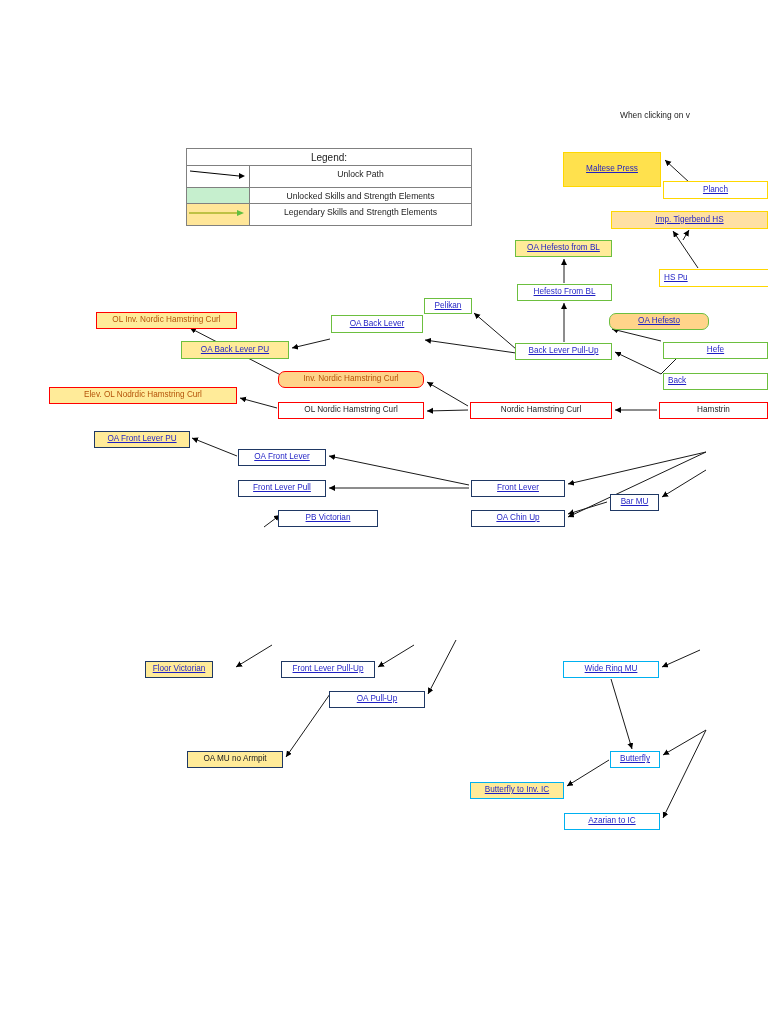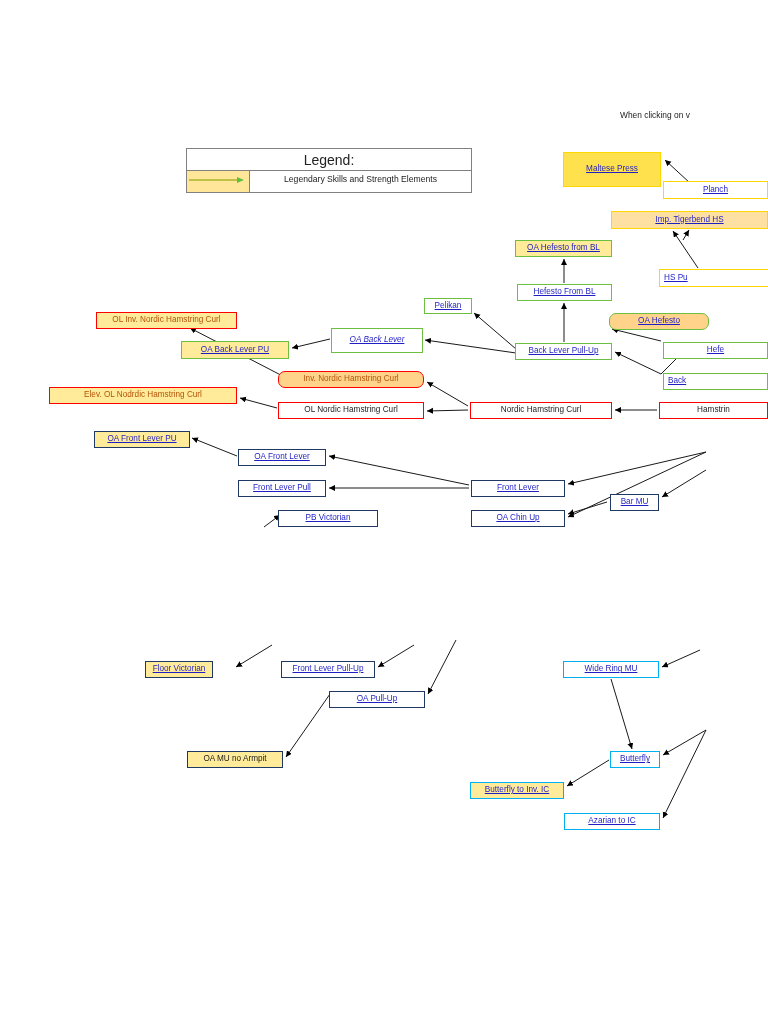--- a/index.html
+++ b/index.html
@@ -39,21 +39,21 @@
   .f-tan2{background:#ffe0a3;}
 
   
   #legend{
     position:absolute;left:186px;top:148px;width:286px;
     border:1px solid #808080;box-sizing:border-box;background:#fff;
   }
   #legend .lrow{display:flex;border-top:1px solid #808080;}
   #legend .lrow:first-child{border-top:none;}
   #legend .ltitle{
-    text-align:center;font-size:14px;color:#222;padding:2.5px 0;width:100%;
+    text-align:center;font-size:10px;color:#222;padding:2.5px 0;width:100%;
   }
   #legend .swatch{width:62px;border-right:1px solid #808080;position:relative;}
   #legend .ltext{flex:1;text-align:center;font-size:8.6px;color:#222;padding:2.5px 0;}
   #legend .sw-green{background:#c6efce;}
   #legend .sw-yellow{background:#ffe699;}
 
   #toptext{
     position:absolute;left:620px;top:110px;
     font-size:8.4px;color:#222;white-space:nowrap;
   }
@@ -106,20 +106,33 @@
       </g>
   </svg>
 
   <div id="toptext">When clicking on v</div>
 
   <div id="legend">
     <div class="lrow">
       <div class="ltitle">Legend:</div>
     </div>
     <div class="lrow">
+      <div class="swatch">
+        <svg width="62" height="17" viewBox="0 0 62 17">
+          <line x1="3" y1="5" x2="52" y2="10" stroke="#000" stroke-width="1"></line>
+          <path d="M52,7 L58,10 L52,13 z" fill="#000"></path>
+        </svg>
+      </div>
+      <div class="ltext">Unlock Path</div>
+    </div>
+    <div class="lrow">
+      <div class="swatch sw-green"></div>
+      <div class="ltext">Unlocked Skills and Strength Elements</div>
+    </div>
+    <div class="lrow">
       <div class="swatch sw-yellow">
         <svg width="62" height="17" viewBox="0 0 62 17">
           <line x1="2" y1="9" x2="50" y2="9" stroke="#a9b42a" stroke-width="1.6"></line>
           <path d="M50,6 L57,9 L50,12 z" fill="#5fbf3f"></path>
         </svg>
       </div>
       <div class="ltext">Legendary Skills and Strength Elements</div>
     </div>
   </div>
 
@@ -141,21 +154,21 @@
       </div>
       <div class="node b-green f-white lnk" style="left: 517px; top: 284px; width: 95px; height: 17px;">
         <span class="lbl">Hefesto From BL</span>
       </div>
       <div class="node b-green f-white lnk" style="left: 424px; top: 298px; width: 48px; height: 16px;">
         <span class="lbl">Pelikan</span>
       </div>
       <div class="node b-green f-white lnk" style="left: 515px; top: 343px; width: 97px; height: 17px;">
         <span class="lbl">Back Lever Pull-Up</span>
       </div>
-      <div class="node b-green f-white lnk" style="left: 331px; top: 328px; width: 92px; height: 25px; font-style: italic;">
+      <div class="node b-green f-white lnk" style="left: 331px; top: 315px; width: 92px; height: 18px;">
         <span class="lbl">OA Back Lever</span>
       </div>
       <div class="node b-green f-yellow lnk" style="left: 181px; top: 341px; width: 108px; height: 18px;">
         <span class="lbl">OA Back Lever PU</span>
       </div>
       <div class="node b-green f-tan lnk" style="left: 609px; top: 313px; width: 100px; height: 17px;">
         <span class="lbl">OA Hefesto</span>
       </div>
       <div class="node b-green f-white lnk" style="left: 663px; top: 342px; width: 105px; height: 17px; justify-content: center;">
         <span class="lbl">Hefe</span>

